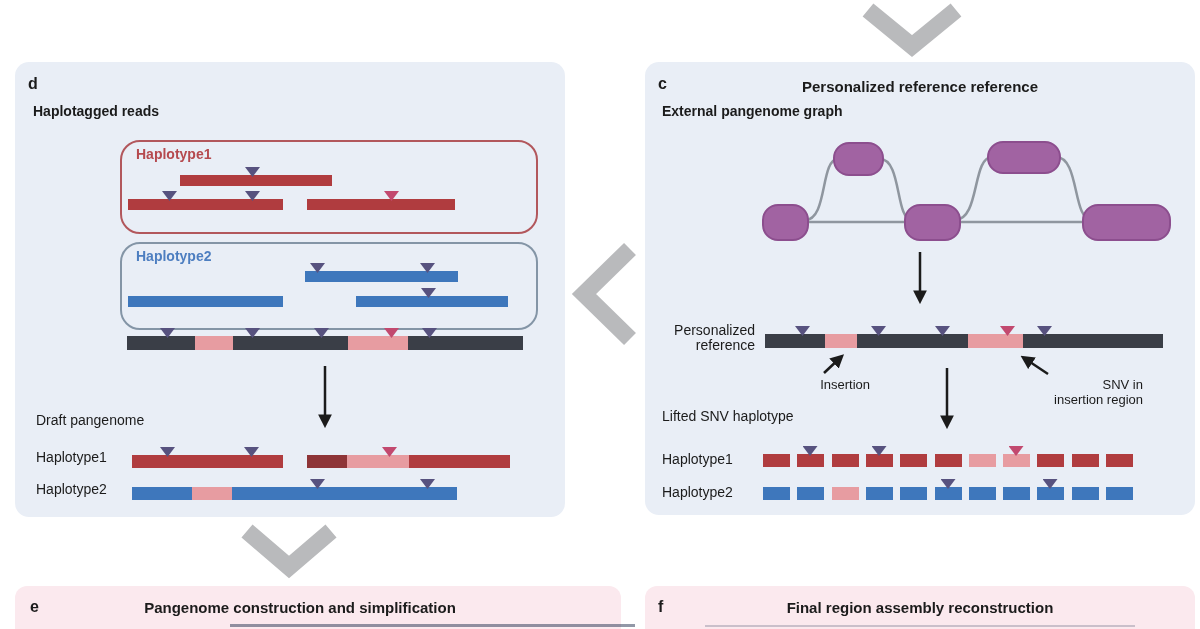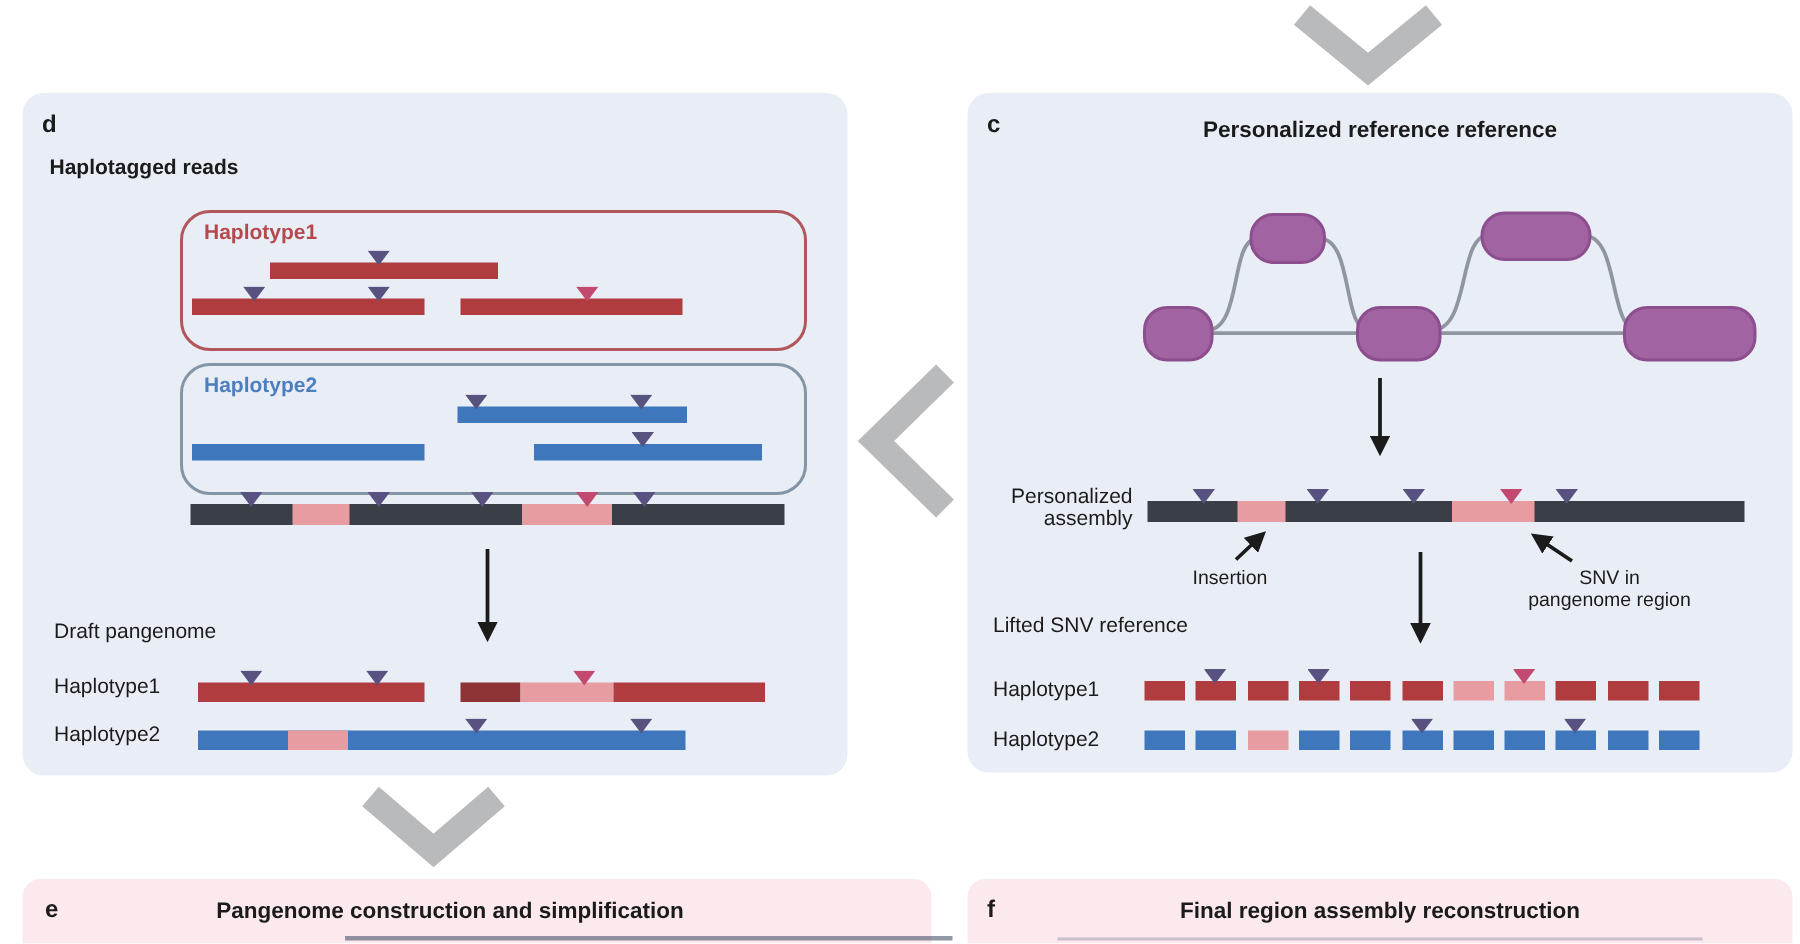--- a/index.html
+++ b/index.html
@@ -6,21 +6,21 @@
   #stage{position:relative;width:1200px;height:629px;background:#ffffff;overflow:hidden;
          font-family:"Liberation Sans",sans-serif;}
   .panel{position:absolute;background:#e9eef6;border-radius:14px;}
   .banner{position:absolute;background:#fbe9ee;border-radius:12px;}
   .lbl{position:absolute;color:#1b1b1b;font-size:14px;line-height:1.2;white-space:nowrap;}
   .letter{font-weight:bold;font-size:16px;}
   .ptitle{font-weight:bold;font-size:15px;text-align:center;white-space:nowrap;}
   .sub{font-weight:600;}
   .grp1{color:#b5494e;font-weight:bold;}
   .grp2{color:#4d7ec0;font-weight:bold;}
-  .ann{font-size:13px;text-align:center;}
+  .ann{font-size:13px;text-align:right;}
   .rightal{text-align:right;}
   .grpbox{position:absolute;border-radius:20px;}
   .box1{border:2px solid #b2575c;}
   .box2{border:2px solid #8495a6;}
   .bar{position:absolute;}
   .tri{position:absolute;width:15px;height:10px;clip-path:polygon(0 0,100% 0,50% 100%);}
   svg{position:absolute;left:0;top:0;pointer-events:none;}
 </style>
 </head>
 <body>
@@ -73,29 +73,30 @@
   <div class="lbl grp1" style="left:136px;top:146px">Haplotype1</div>
   <div class="grpbox box2" style="left:120px;top:242px;width:414px;height:84px"></div>
   <div class="lbl grp2" style="left:136px;top:248px">Haplotype2</div>
 
   <div class="lbl" style="left:36px;top:412px">Draft pangenome</div>
   <div class="lbl" style="left:36px;top:449px">Haplotype1</div>
   <div class="lbl" style="left:36px;top:481px">Haplotype2</div>
 
   <div class="lbl letter" style="left:658px;top:74px">c</div>
   <div class="lbl ptitle" style="left:645px;top:78px;width:550px">Personalized reference reference</div>
+  <div class="lbl sub" style="left:662px;top:103px">External pangenome graph</div>
 
   <div class="lbl rightal" style="left:645px;top:322px;width:110px">Personalized</div>
-  <div class="lbl rightal" style="left:645px;top:337px;width:110px">assembly</div>
+  <div class="lbl rightal" style="left:645px;top:337px;width:110px">reference</div>
 
   <div class="lbl ann" style="left:770px;top:377px;width:100px">Insertion</div>
   <div class="lbl ann" style="left:1003px;top:377px;width:140px">SNV in</div>
-  <div class="lbl ann" style="left:1003px;top:392px;width:140px">pangenome region</div>
+  <div class="lbl ann" style="left:1003px;top:392px;width:140px">insertion region</div>
 
-  <div class="lbl" style="left:662px;top:408px">Lifted SNV reference</div>
+  <div class="lbl" style="left:662px;top:408px">Lifted SNV haplotype</div>
   <div class="lbl" style="left:662px;top:451px">Haplotype1</div>
   <div class="lbl" style="left:662px;top:484px">Haplotype2</div>
 
   <div class="lbl letter" style="left:30px;top:597px">e</div>
   <div class="lbl ptitle" style="left:15px;top:599px;width:570px">Pangenome construction and simplification</div>
   <div class="lbl letter" style="left:658px;top:597px">f</div>
   <div class="lbl ptitle" style="left:645px;top:599px;width:550px">Final region assembly reconstruction</div>
 
 <div class="bar" style="left: 180px; top: 175px; width: 152px; height: 11px; background: rgb(176, 60, 63);"></div>
     <div class="tri" style="left: 245px; top: 167px; background: rgb(87, 82, 127);"></div>

